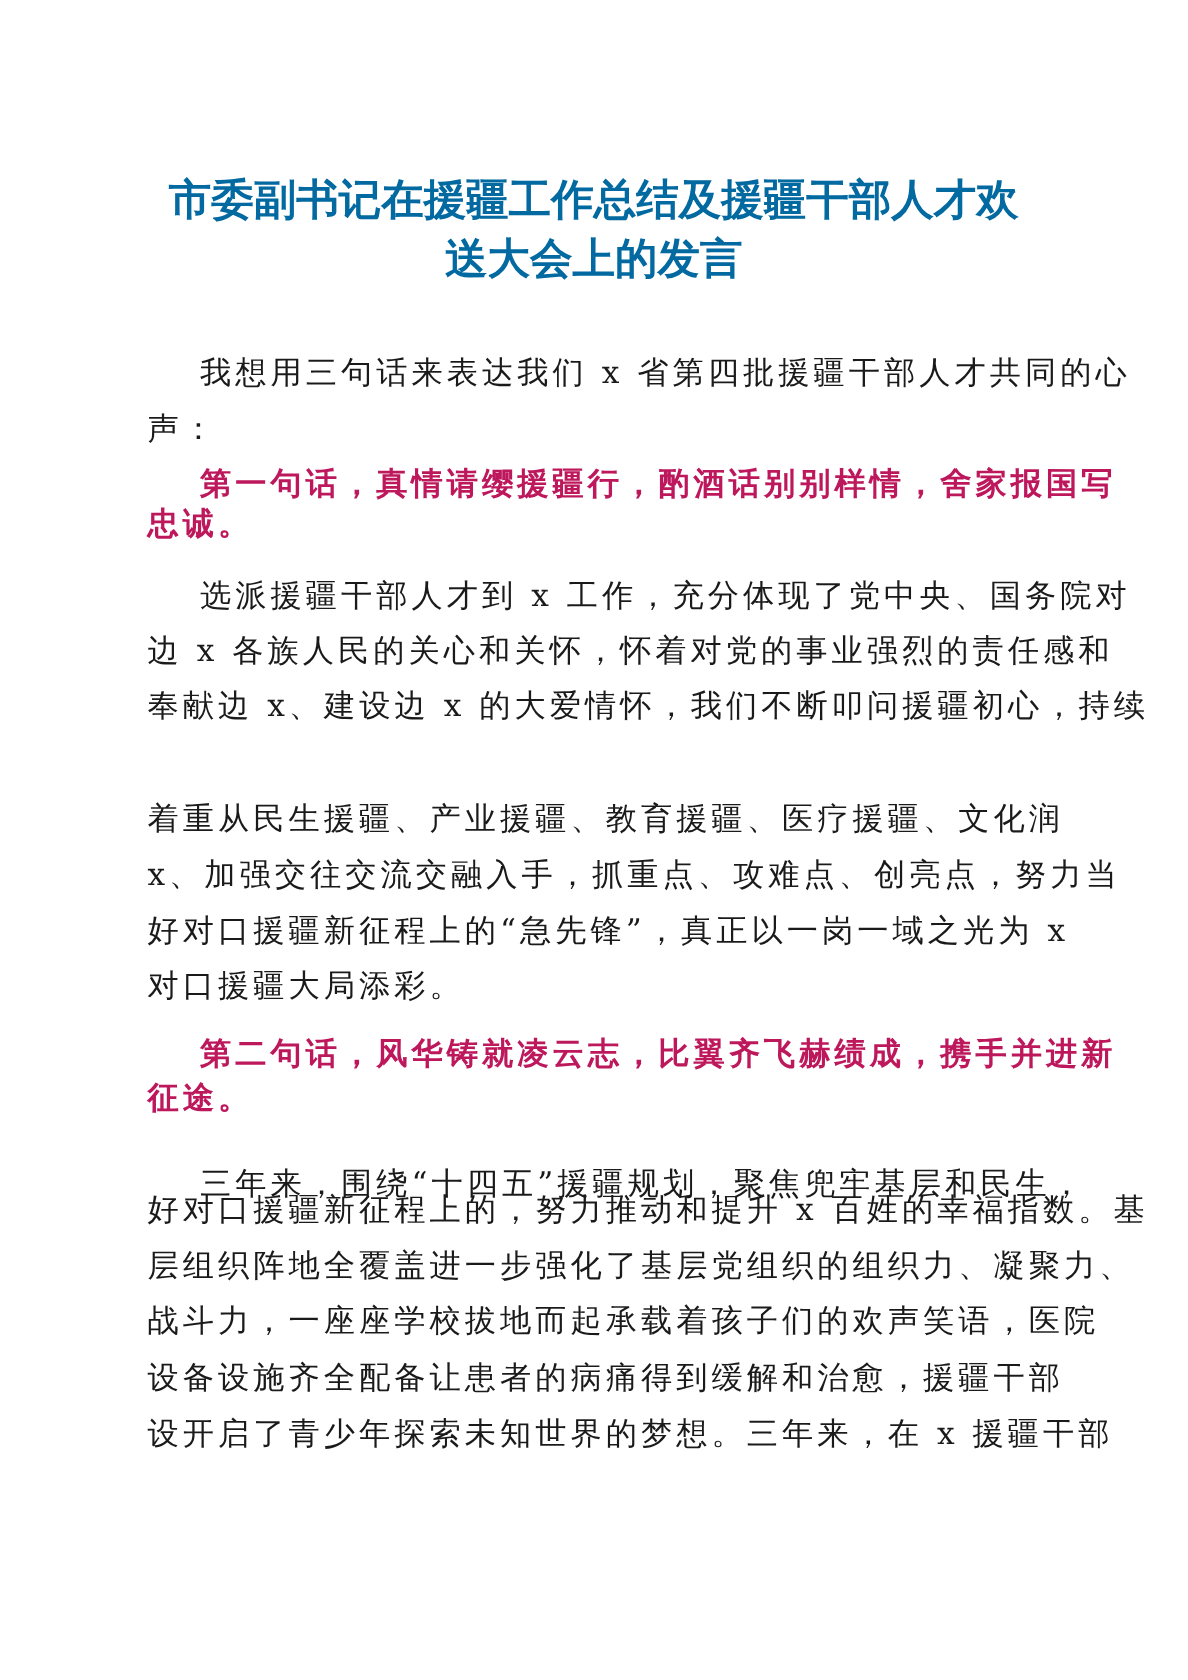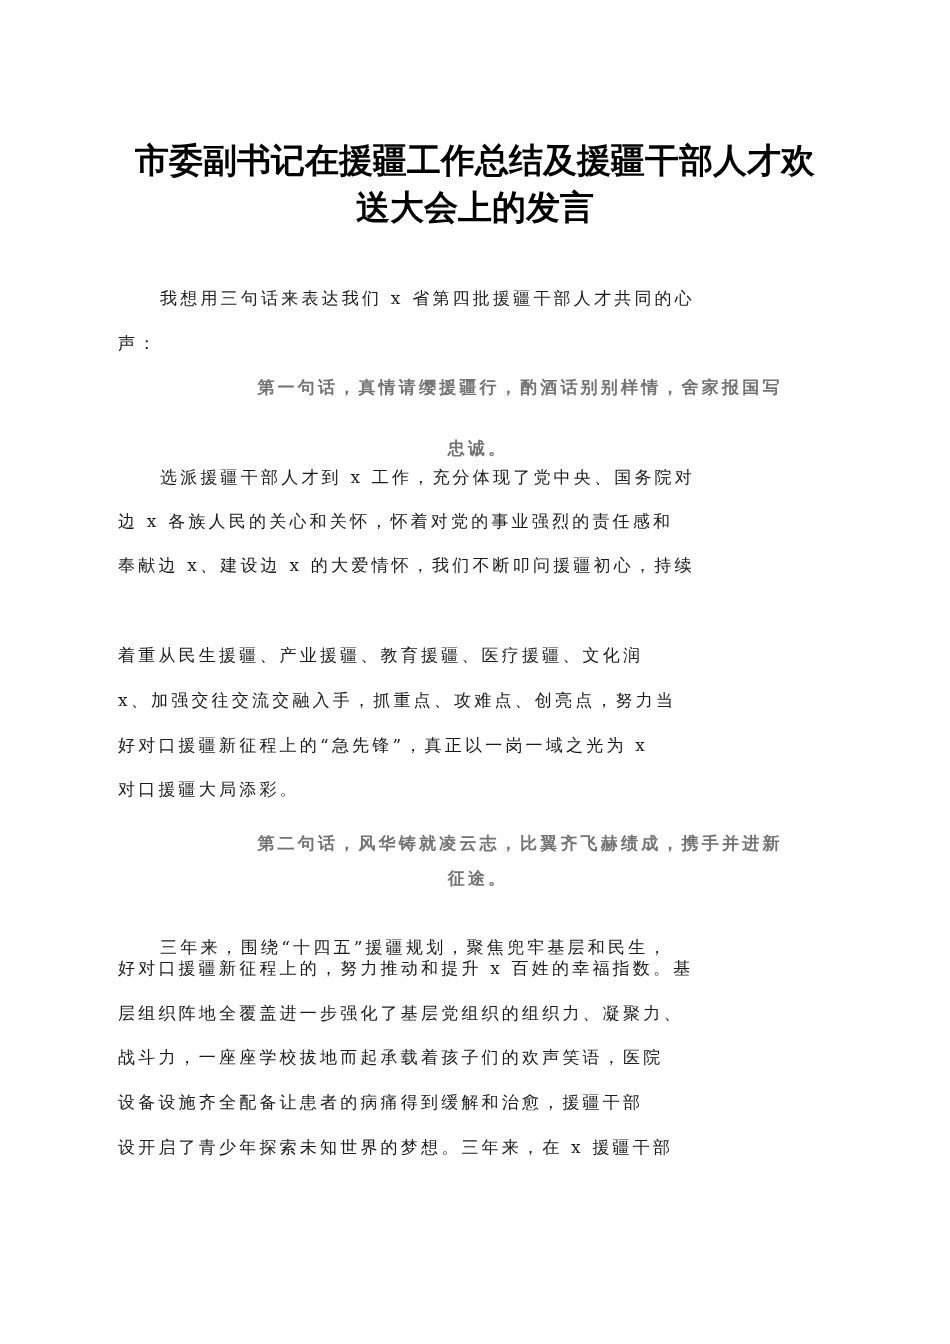--- a/index.html
+++ b/index.html
@@ -25,50 +25,50 @@
     }
     .title {
       position: absolute;
       left: 100px;
       width: 750px;
       text-align: center;
       font-weight: bold;
       font-size: 34px;
       letter-spacing: 0px;
       line-height: 40px;
-      color: #000000;
+      color: #0369a1;
       white-space: nowrap;
     }
     .title.l1 { top: 140px; }
     .title.l2 { top: 187px; }
     .line {
       position: absolute;
       left: 118px;
       width: 720px;
-      font-size: 17px;
+      font-size: 25px;
       line-height: 30px;
       letter-spacing: 3.2px;
       white-space: nowrap;
       color: #1a1a1a;
     }
     .line.indent { left: 160px; }
-    .line.bold-line { font-weight: bold; color: #737373; text-align: center; }
+    .line.bold-line { font-weight: bold; color: #be185d; }
   </style>
 </head>
 <body>
 
 <div class="page">
   <div class="title l1">市委副书记在援疆工作总结及援疆干部人才欢</div>
   <div class="title l2">送大会上的发言</div>
 
   <div class="line indent" style="top:283px">我想用三句话来表达我们 x 省第四批援疆干部人才共同的心</div>
   <div class="line" style="top:328px">声：</div>
 
   <div class="line indent bold-line" style="top:372px">第一句话，真情请缨援疆行，酌酒话别别样情，舍家报国写</div>
-  <div class="line bold-line" style="top:433px">忠诚。</div>
+  <div class="line bold-line" style="top:404px">忠诚。</div>
 
   <div class="line indent" style="top:462px">选派援疆干部人才到 x 工作，充分体现了党中央、国务院对</div>
   <div class="line" style="top:506px">边 x 各族人民的关心和关怀，怀着对党的事业强烈的责任感和</div>
   <div class="line" style="top:550px">奉献边 x、建设边 x 的大爱情怀，我们不断叩问援疆初心，持续</div>
   <div class="line" style="top:640px">着重从民生援疆、产业援疆、教育援疆、医疗援疆、文化润</div>
   <div class="line" style="top:730px">好对口援疆新征程上的“急先锋”，真正以一岗一域之光为 x</div>
   <div class="line" style="top:685px">x、加强交往交流交融入手，抓重点、攻难点、创亮点，努力当</div>
   <div class="line" style="top:774px">对口援疆大局添彩。</div>
 
   <div class="line indent bold-line" style="top:828px">第二句话，风华铸就凌云志，比翼齐飞赫绩成，携手并进新</div>

